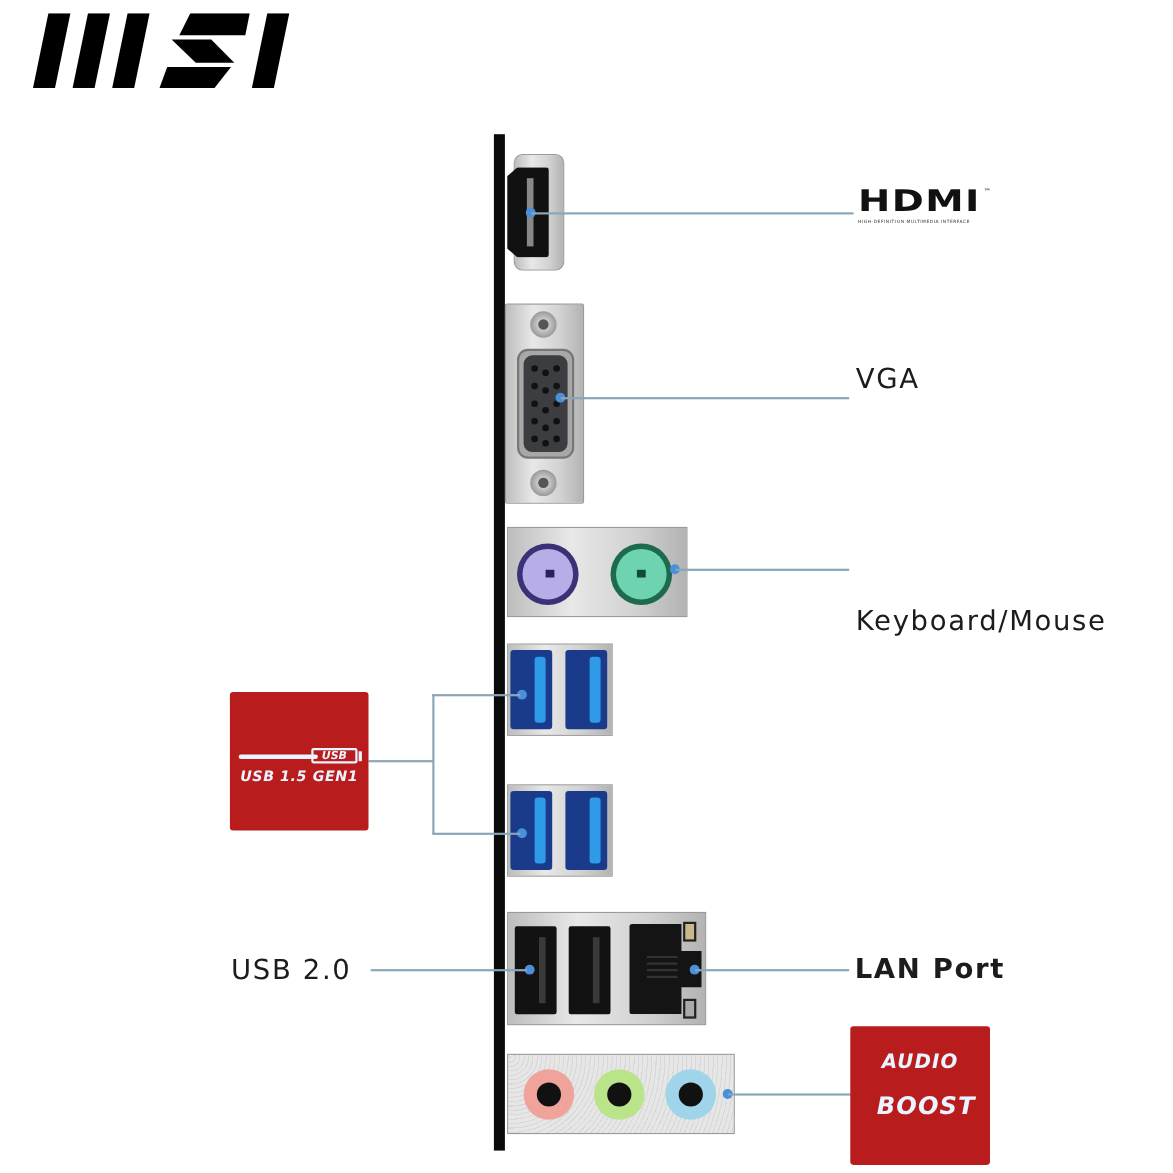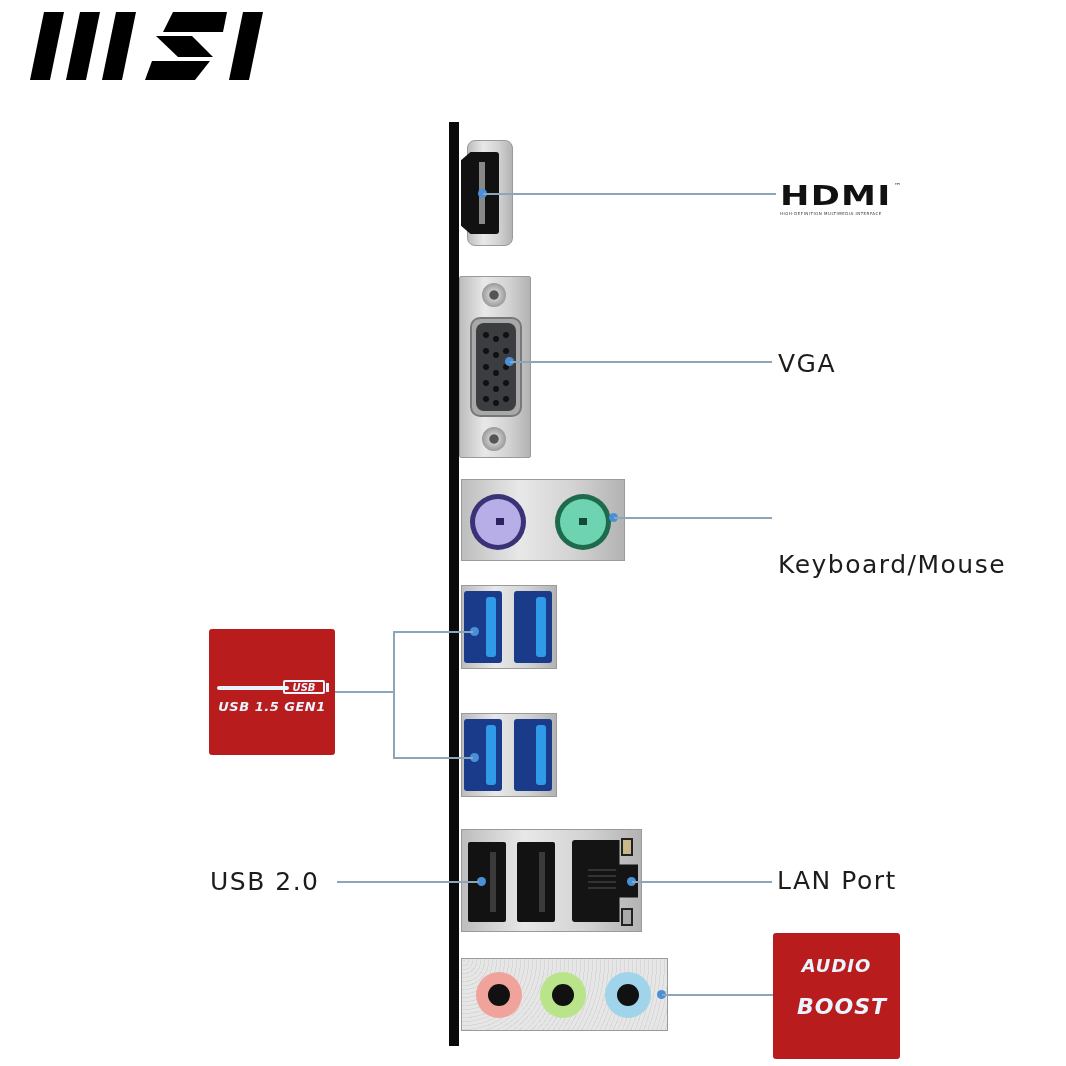--- a/index.html
+++ b/index.html
@@ -50,21 +50,21 @@
 
 <div id="plate" class="abs"></div>
 
 <div class="abs" style="left:459px; top:140px; width:54px; height:106px;">
   <div class="abs metal" style="left:8px; top:0; width:46px; height:106px; border-radius:8px;"></div>
   <div class="abs" style="left:2px; top:12px; width:38px; height:82px; background:#111; border-radius:3px; clip-path: polygon(0 10%, 25% 0, 100% 0, 100% 100%, 25% 100%, 0 90%);"></div>
   <div class="abs" style="left:20px; top:22px; width:6px; height:62px; background:#888;"></div>
 </div>
 <div class="abs dot" style="left:478px; top:189px;"></div>
 <div class="abs leader" style="left:483px; top:193px; width:293px;"></div>
-<div class="abs" style="left:780px; top:182px;">
+<div class="abs" style="left:780px; top:170px;">
   <span class="hdmi-text" style="display:inline-block;">HDMI</span><span class="tm" style="margin-left:28px;">™</span>
   <div class="hdmi-sub" style="margin-top:2px;">HIGH-DEFINITION MULTIMEDIA INTERFACE</div>
 </div>
 
 <div class="abs metal" style="left:459px; top:276px; width:72px; height:182px; border-radius:2px;">
   <div class="abs" style="left:22px; top:6px; width:24px; height:24px; border-radius:50%; background:radial-gradient(circle, #555 25%, #c9c9c9 30%, #9a9a9a 70%);"></div>
   <div class="abs" style="left:10px; top:40px; width:52px; height:100px; border-radius:10px; background:#a8a8a8; border:2px solid #777;"></div>
   <div class="abs" style="left:16px; top:46px; width:40px; height:88px; border-radius:8px; background:#3b3d40;">
     <svg width="40" height="88" viewBox="0 0 40 88">
       <g fill="#111">
@@ -83,21 +83,21 @@
         <circle cx="10" cy="76" r="3"></circle>
           <circle cx="30" cy="76" r="3"></circle>
           <circle cx="20" cy="80" r="3"></circle>
       </g>
     </svg>
   </div>
   <div class="abs" style="left:22px; top:150px; width:24px; height:24px; border-radius:50%; background:radial-gradient(circle, #555 25%, #c9c9c9 30%, #9a9a9a 70%);"></div>
 </div>
 <div class="abs dot" style="left:505px; top:357px;"></div>
 <div class="abs leader" style="left:510px; top:361px; width:262px;"></div>
-<div class="abs label" style="left:778px; top:351px;">VGA</div>
+<div class="abs label" style="left:778px; top:332px;">VGA</div>
 
 <div class="abs metal" style="left:461px; top:479px; width:164px; height:82px;">
   <div class="abs" style="left:8px; top:14px; width:56px; height:56px; border-radius:50%; background:#3a3276;">
     <div class="abs" style="left:5px; top:5px; width:46px; height:46px; border-radius:50%; background:#b7aee8;"></div>
     <div class="abs" style="left:26px; top:24px; width:8px; height:7px; background:#2a2260;"></div>
   </div>
   <div class="abs" style="left:93px; top:14px; width:56px; height:56px; border-radius:50%; background:#1d6a4c;">
     <div class="abs" style="left:5px; top:5px; width:46px; height:46px; border-radius:50%; background:#6ed3b0;"></div>
     <div class="abs" style="left:24px; top:24px; width:8px; height:7px; background:#134a34;"></div>
   </div>
@@ -156,21 +156,21 @@
       </svg>
   </div>
   <div class="abs" style="left:159px; top:8px; width:12px; height:18px; background:#c9b98a; border:2px solid #222;"></div>
   <div class="abs" style="left:159px; top:78px; width:12px; height:18px; background:#aaa; border:2px solid #222;"></div>
 </div>
 <div class="abs dot" style="left:477px; top:877px;"></div>
 <div class="abs leader" style="left:337px; top:881px; width:142px;"></div>
 <div class="abs label" style="left:210px; top:869px;">USB 2.0</div>
 <div class="abs dot" style="left:627px; top:877px;"></div>
 <div class="abs leader" style="left:632px; top:881px; width:140px;"></div>
-<div class="abs label" style="left:777px; top:868px;">LAN Port</div>
+<div class="abs label" style="left:777px; top:868px;font-weight:bold;">LAN Port</div>
 
 <div class="abs metal" style="left:461px; top:958px; width:207px; height:73px; background: repeating-radial-gradient(circle at 2px 2px, #d8d8d8 0 1px, #e6e6e6 1px 4px);">
   <div class="abs" style="left:14px; top:13px; width:46px; height:46px; border-radius:50%; background:#f0a39a;">
       <div class="abs" style="left:12px; top:12px; width:22px; height:22px; border-radius:50%; background:#111;"></div>
     </div>
   <div class="abs" style="left:78px; top:13px; width:46px; height:46px; border-radius:50%; background:#b9e48a;">
       <div class="abs" style="left:12px; top:12px; width:22px; height:22px; border-radius:50%; background:#111;"></div>
     </div>
   <div class="abs" style="left:143px; top:13px; width:46px; height:46px; border-radius:50%; background:#9fd4ea;">
       <div class="abs" style="left:12px; top:12px; width:22px; height:22px; border-radius:50%; background:#111;"></div>

